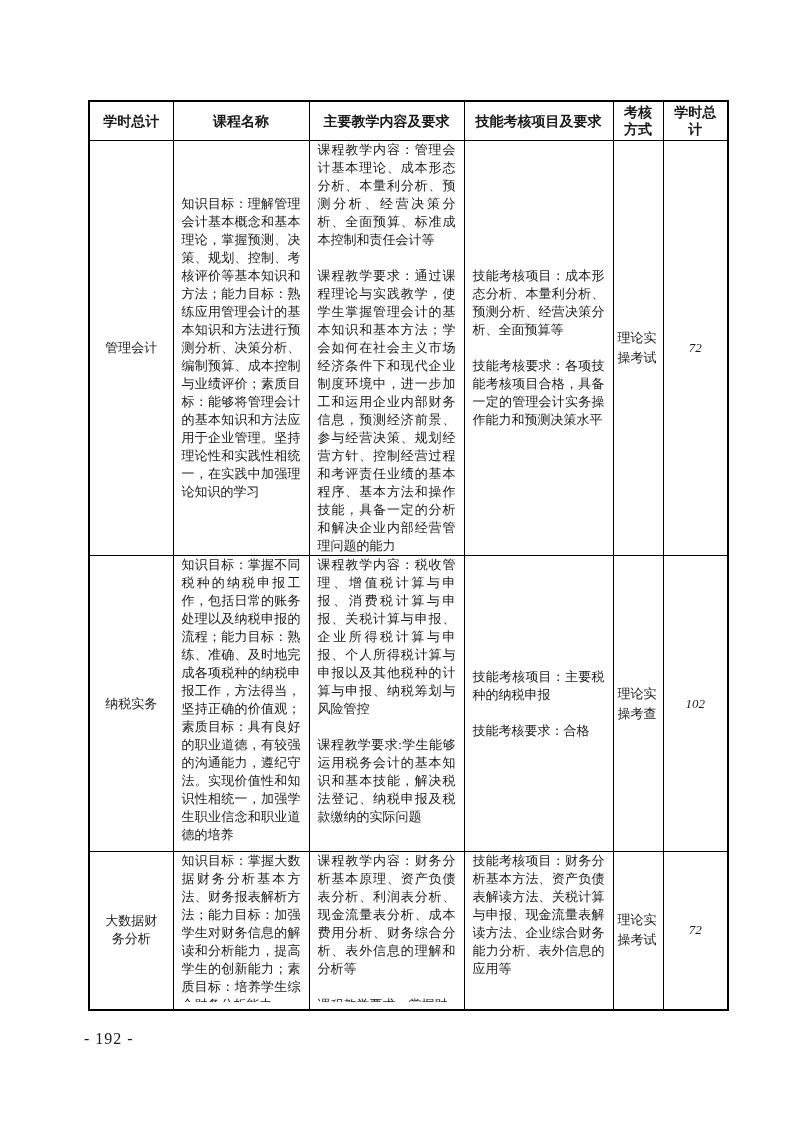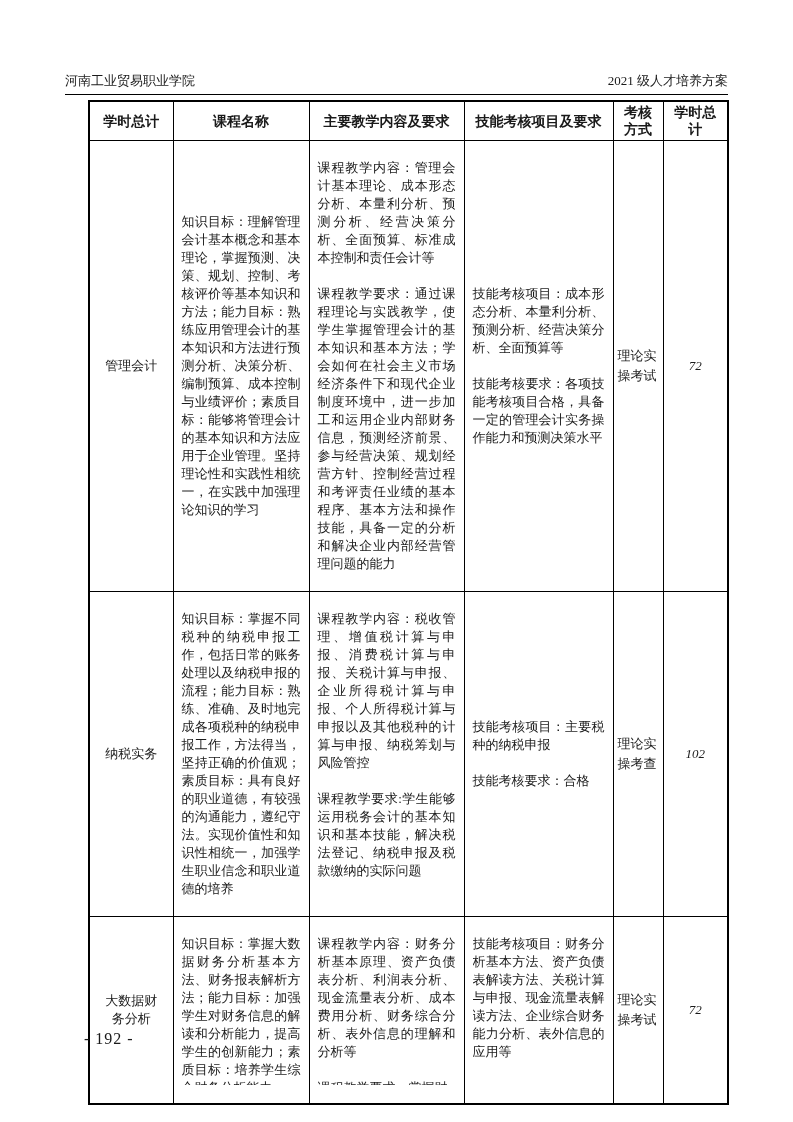--- a/index.html
+++ b/index.html
@@ -44,21 +44,21 @@
   .course-table th {
     font-family: "Liberation Sans", "DejaVu Sans", sans-serif;
     font-weight: bold;
     font-size: 14px;
     line-height: 17px;
     height: 38px;
     text-align: center;
     vertical-align: middle;
     padding: 2px 4px;
   }
-  .course-table td { padding: 18px 8px; }
+  .course-table td { padding: 0 8px; }
   td.c-name {
     text-align: center;
     vertical-align: middle;
     padding: 3px 9px;
     margin-top: 36px;
   }
   td.c-method {
     text-align: left;
     vertical-align: middle;
     padding: 14px 4px;
@@ -83,24 +83,20 @@
     top: 1030px;
     font-size: 16px;
     letter-spacing: 1px;
   }
 </style>
 </head>
 <body>
 
 <div class="page">
 
-  <div class="page-header">
-    <span>河南工业贸易职业学院</span>
-    <span>2021 级人才培养方案</span>
-  </div>
 
   <table class="course-table">
     <colgroup>
       <col style="width:84px">
         <col style="width:136px">
         <col style="width:155px">
       <col style="width:149px">
         <col style="width:50px">
         <col style="width:65px">
     </colgroup>

